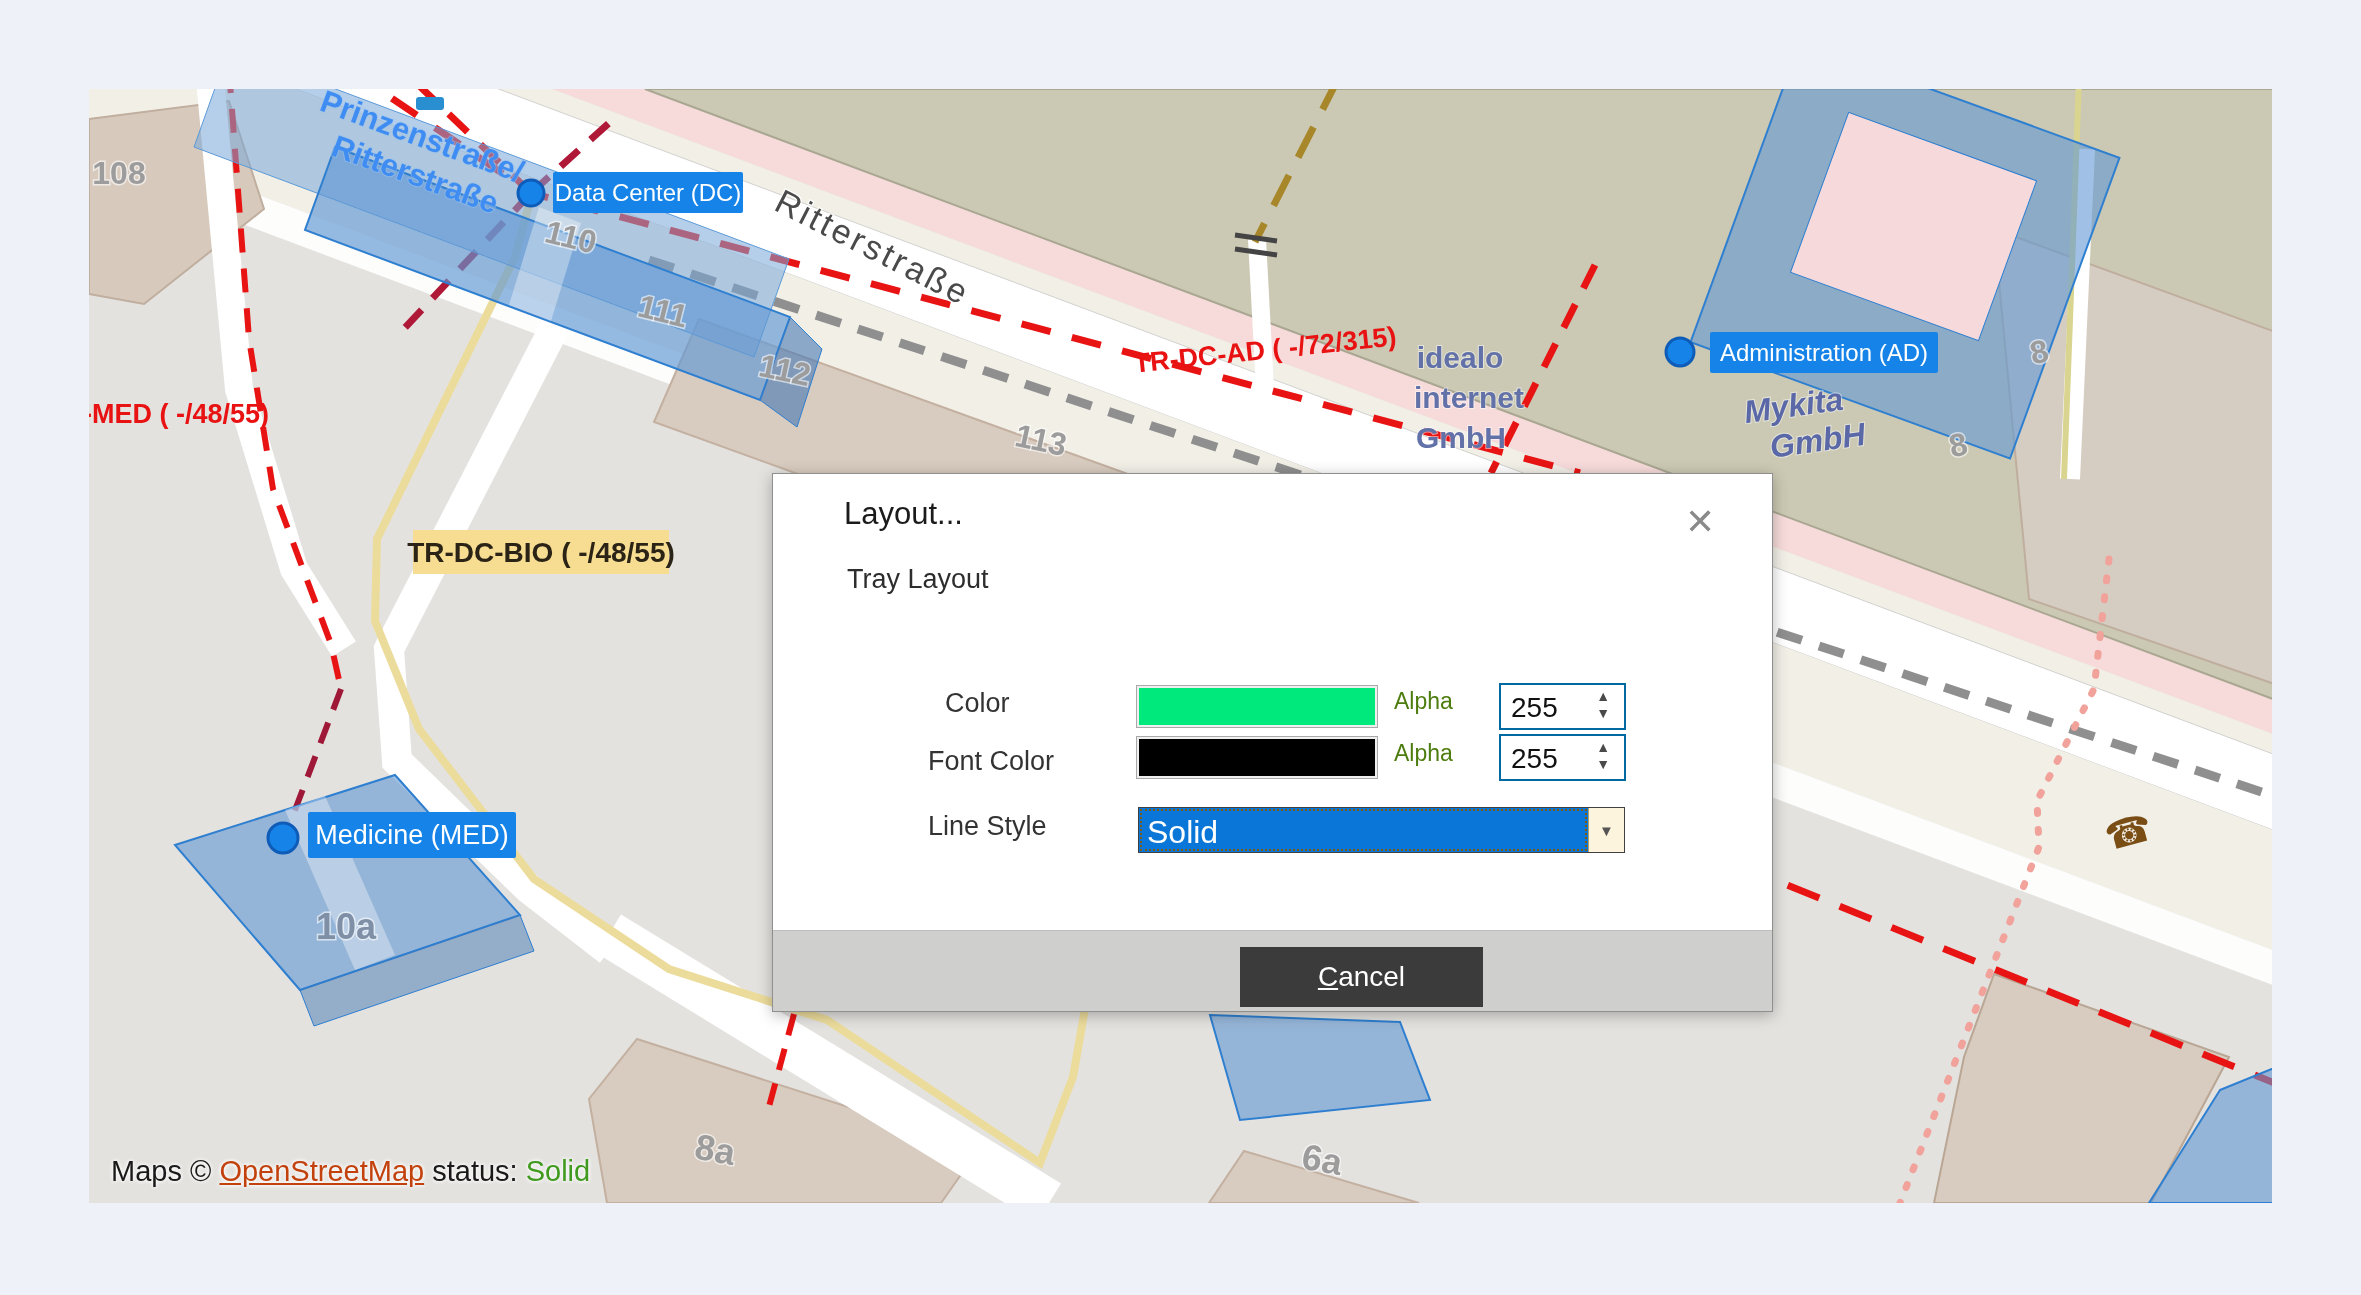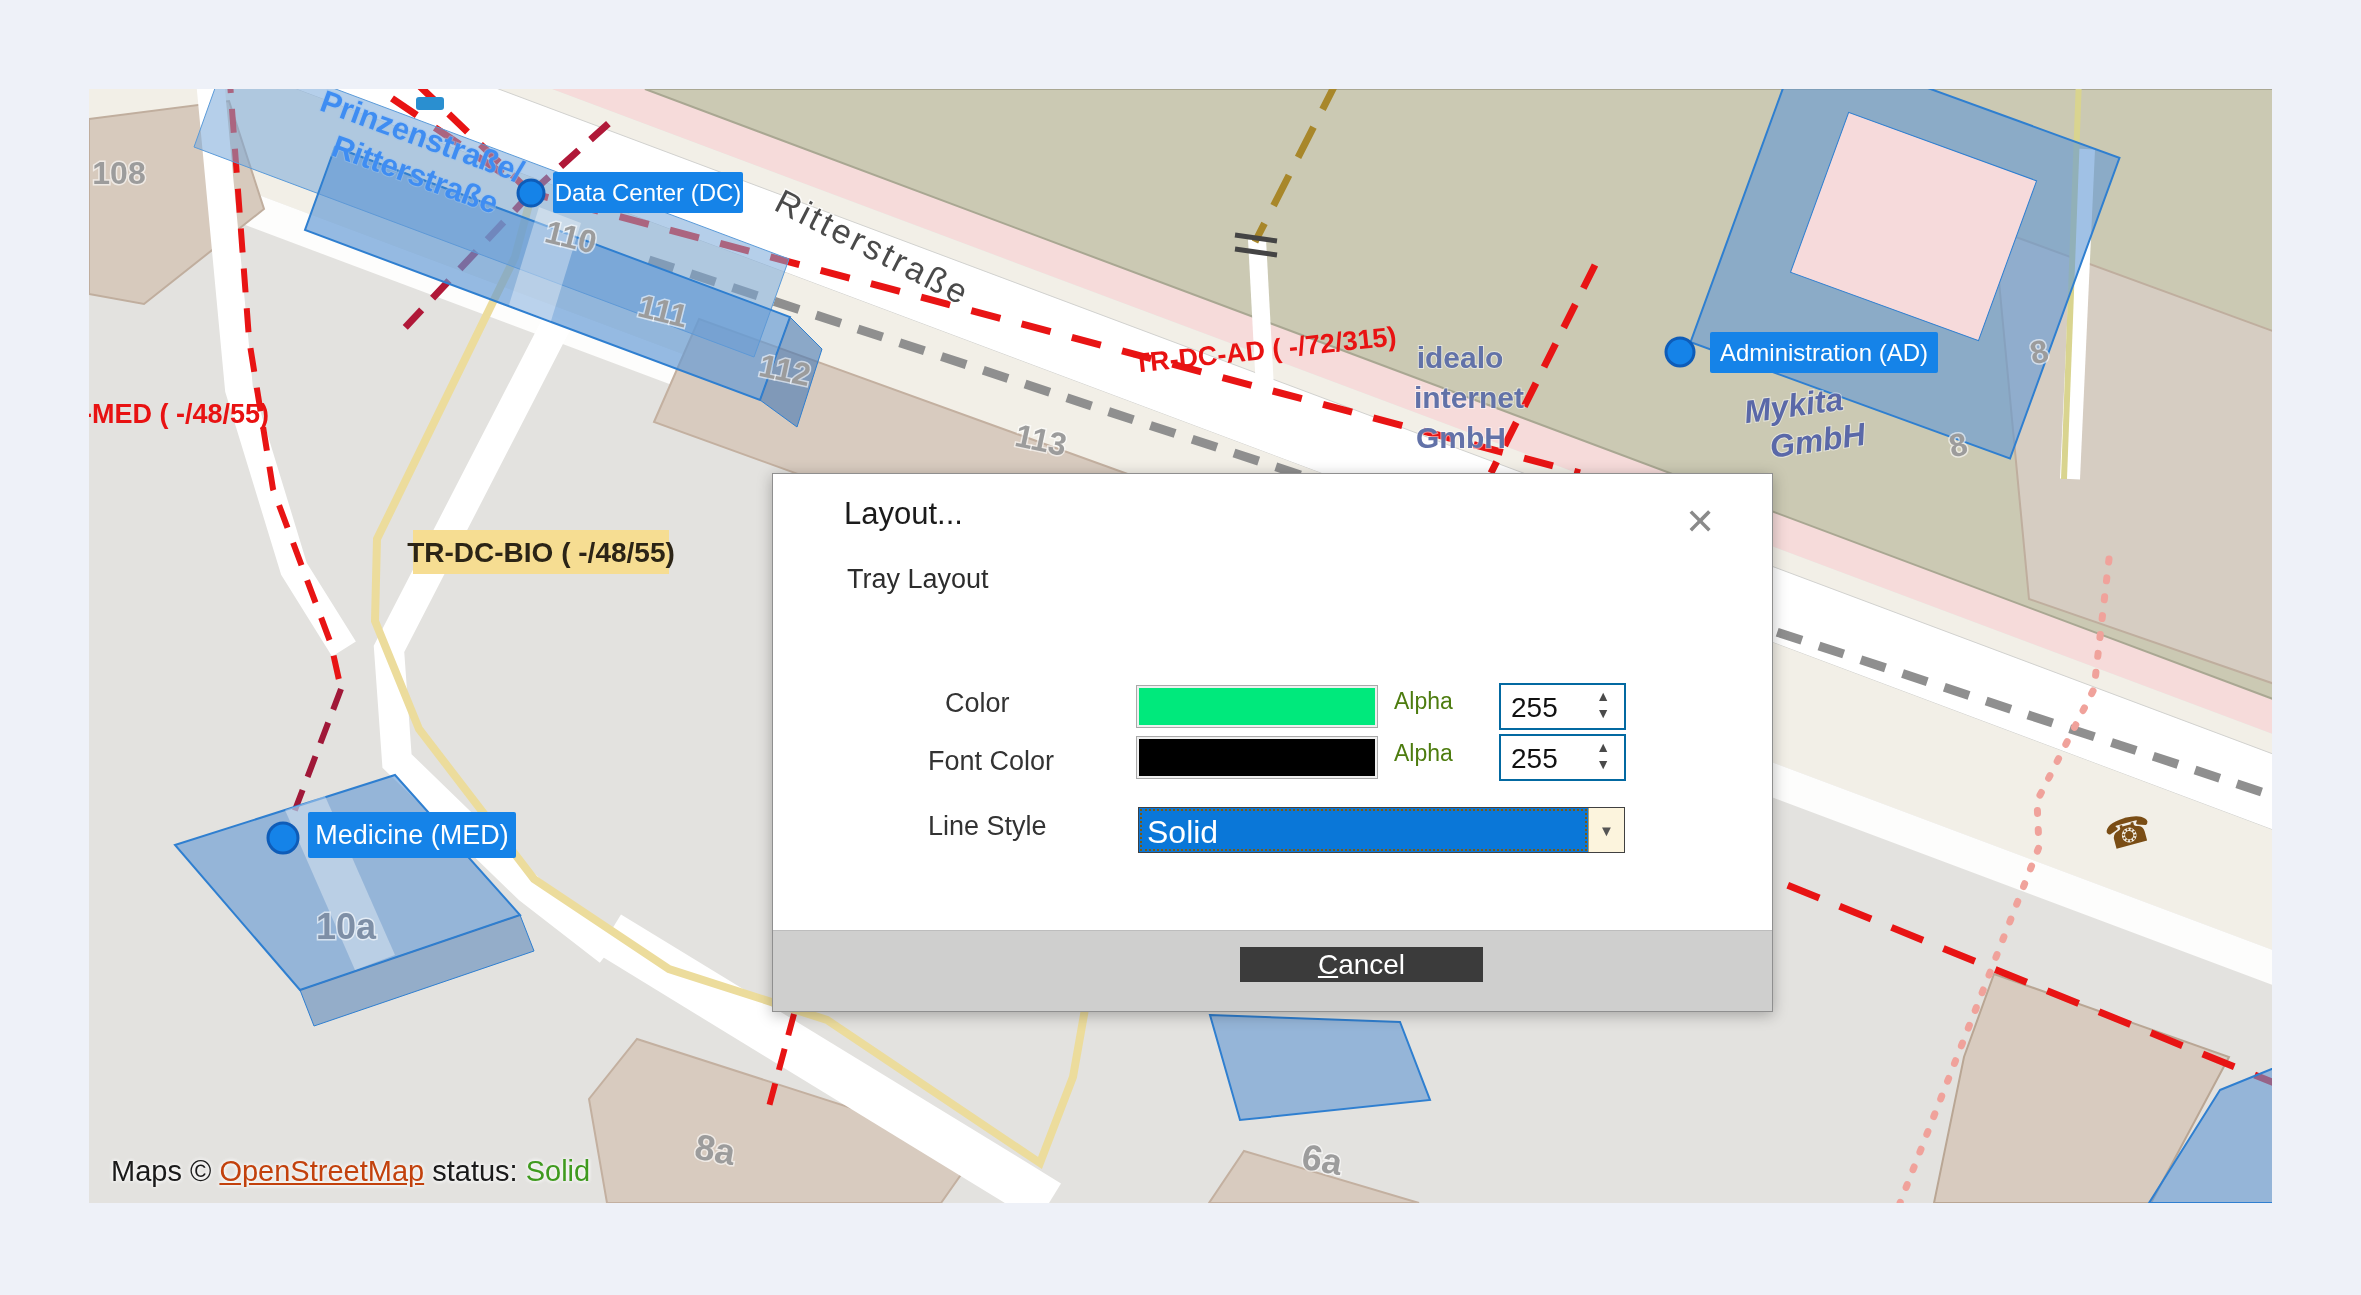--- a/index.html
+++ b/index.html
@@ -35,21 +35,21 @@
   .spinner{position:absolute;left:726px;width:127px;height:47px;border:2px solid #0369a1;background:#fff;}
   .spinner .val{position:absolute;left:10px;top:7px;font-size:28px;color:#111;}
   .spinner .arrows{position:absolute;right:14px;top:4px;display:flex;flex-direction:column;gap:3px;align-items:center;}
   .spinner .arrows span{font-size:14px;color:#4a4a4a;line-height:1;cursor:pointer;}
   .combo{position:absolute;left:365px;top:333px;width:487px;height:46px;border:1px solid #404040;background:#0a77d8;display:flex;}
   .combo .sel{flex:1;position:relative;outline:2px dotted #7a5a14;outline-offset:-3px;}
   .combo .sel span{position:absolute;left:8px;top:6px;font-size:32px;color:#fff;}
   .combo .drop{width:36px;background:#fcf4dd;border-left:1px solid #b0a070;display:flex;align-items:center;justify-content:center;cursor:pointer;}
   .combo .drop span{font-size:15px;color:#555;}
   .dlg-footer{position:absolute;left:0;bottom:0;width:100%;height:81px;background:#cfcfce;border-top:1px solid #bdbdbd;}
-  .btn{position:absolute;top:16px;height:35px;font-size:28px;color:#fff;display:flex;align-items:center;justify-content:center;cursor:pointer;}
+  .btn{position:absolute;top:16px;height:60px;font-size:28px;color:#fff;display:flex;align-items:center;justify-content:center;cursor:pointer;}
   .btn-cancel{left:467px;width:243px;background:#3b3b3b;}
   .btn-ok{left:736px;width:245px;background:#d9481d;}
   .u{text-decoration:underline;}
 </style>
 </head>
 <body>
 
 <div class="stage">
 
   <div class="map">

